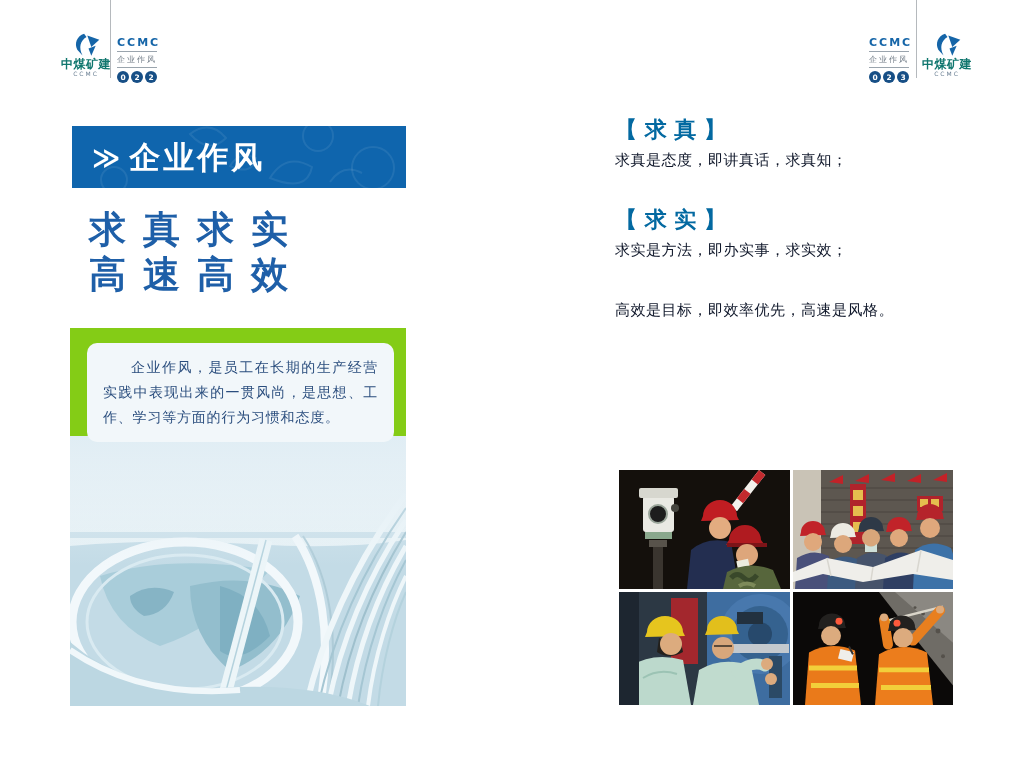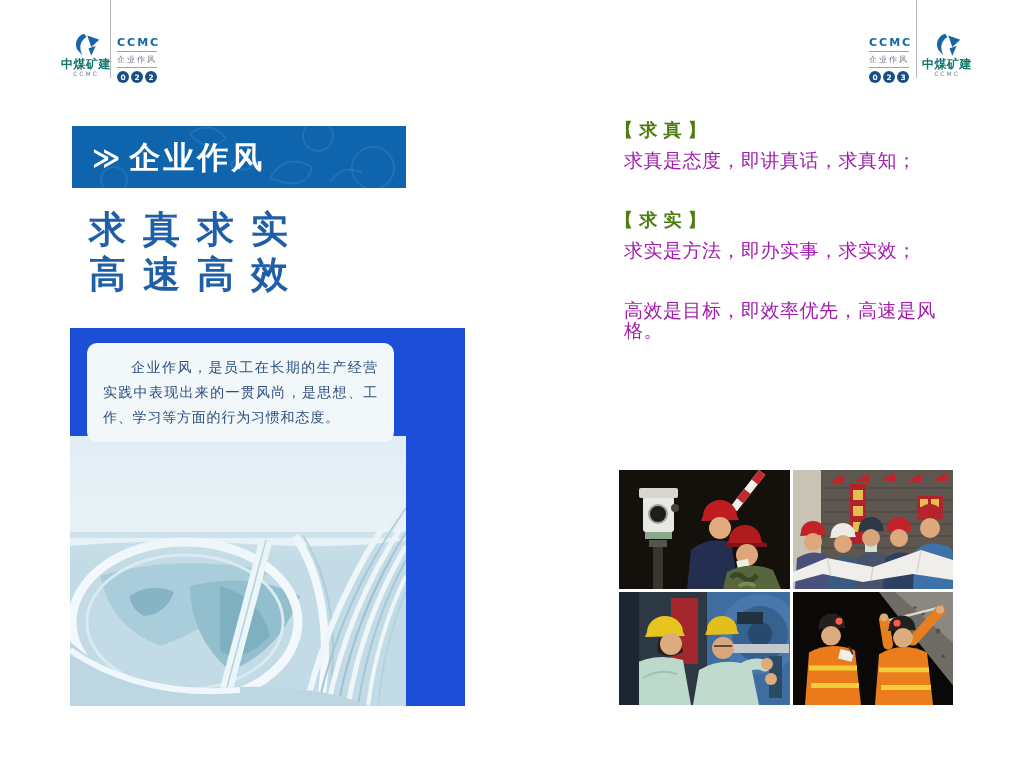--- a/index.html
+++ b/index.html
@@ -29,31 +29,31 @@
     font-size:7.5px;font-weight:bold;display:flex;align-items:center;justify-content:center;}
   
   .banner{position:absolute;left:72px;top:126px;width:334px;height:62px;background:#0f65ad;overflow:hidden;}
   .banner-pattern{position:absolute;left:0;top:0;width:334px;height:62px;}
   .banner-text{position:relative;display:flex;align-items:center;height:100%;padding-left:20px;color:#fff;}
   .banner-marker{font-size:27px;font-weight:bold;margin-right:9px;line-height:1;}
   .banner-title{font-size:31px;font-weight:bold;letter-spacing:3px;line-height:1;}
   .slogan{position:absolute;left:72px;top:207px;width:334px;color:#1e5fa8;
     font-family:"DejaVu Serif","Liberation Serif",serif;font-weight:bold;}
   .slogan-line{font-size:37px;letter-spacing:17px;text-indent:17px;line-height:45px;}
-  .panel{position:absolute;left:70px;top:328px;width:395px;height:378px;background:#1d4ed8;}
+  .panel{position:absolute;left:70px;top:328px;width:336px;height:378px;background:#84cc16;}
   .quote-box{position:absolute;left:17px;top:15px;width:275px;background:#f2f7fa;border-radius:10px;
     padding:12px 16px;font-size:14px;line-height:25px;letter-spacing:0.8px;color:#2b4e7e;text-align:justify;}
   .quote-box p{margin:0;text-indent:2em;}
   .highway{position:absolute;left:0;bottom:0;width:336px;height:270px;}
   .highway svg{display:block;}
   
   .sections{position:absolute;left:615px;top:120px;width:345px;}
   .section{margin-bottom:40px;}
-  .section-heading{color:#4d7c0f;font-size:18px;font-weight:bold;line-height:20px;margin:0 0 10px;}
-  .section-body{font-size:19px;color:#a21caf;line-height:20px;margin:9px;letter-spacing:0.5px;}
+  .section-heading{color:#0369a1;font-size:22px;font-weight:bold;line-height:20px;margin:0 0 10px;}
+  .section-body{font-size:15px;color:#0f172a;line-height:20px;margin:0;letter-spacing:0.5px;}
   .photo-grid{position:absolute;left:619px;top:470px;display:grid;
     grid-template-columns:171px 160px;grid-template-rows:119px 113px;gap:3px;}
   .photo{overflow:hidden;background:#111;}
   .photo svg{display:block;width:100%;height:100%;}
 </style>
 </head>
 <body>
 
 <div class="vline" id="vline-left"></div>
 <div class="logo-block" id="logo-left">

